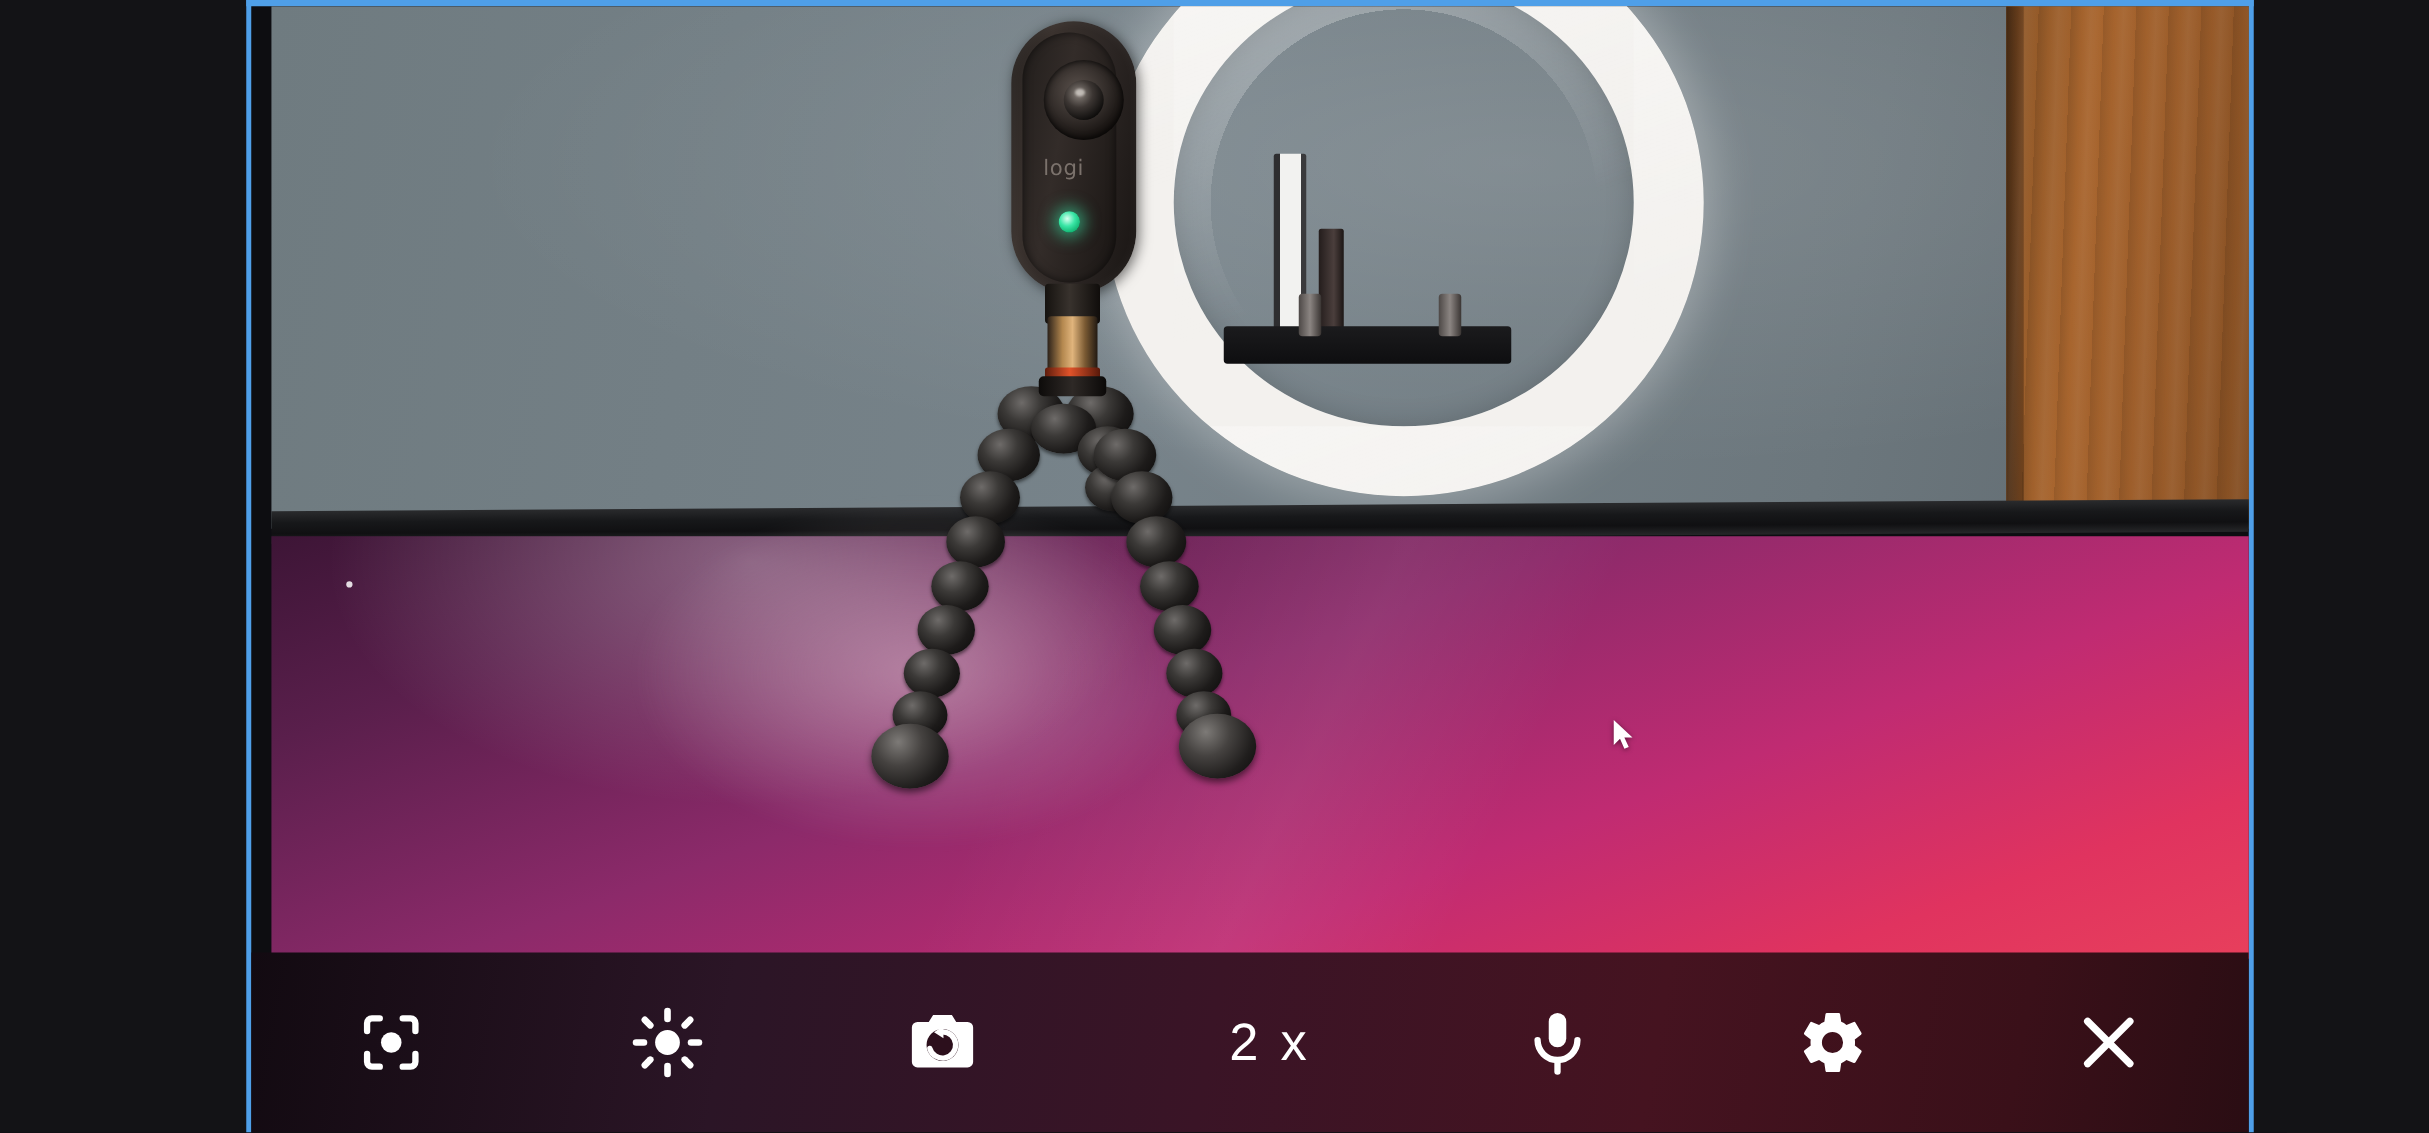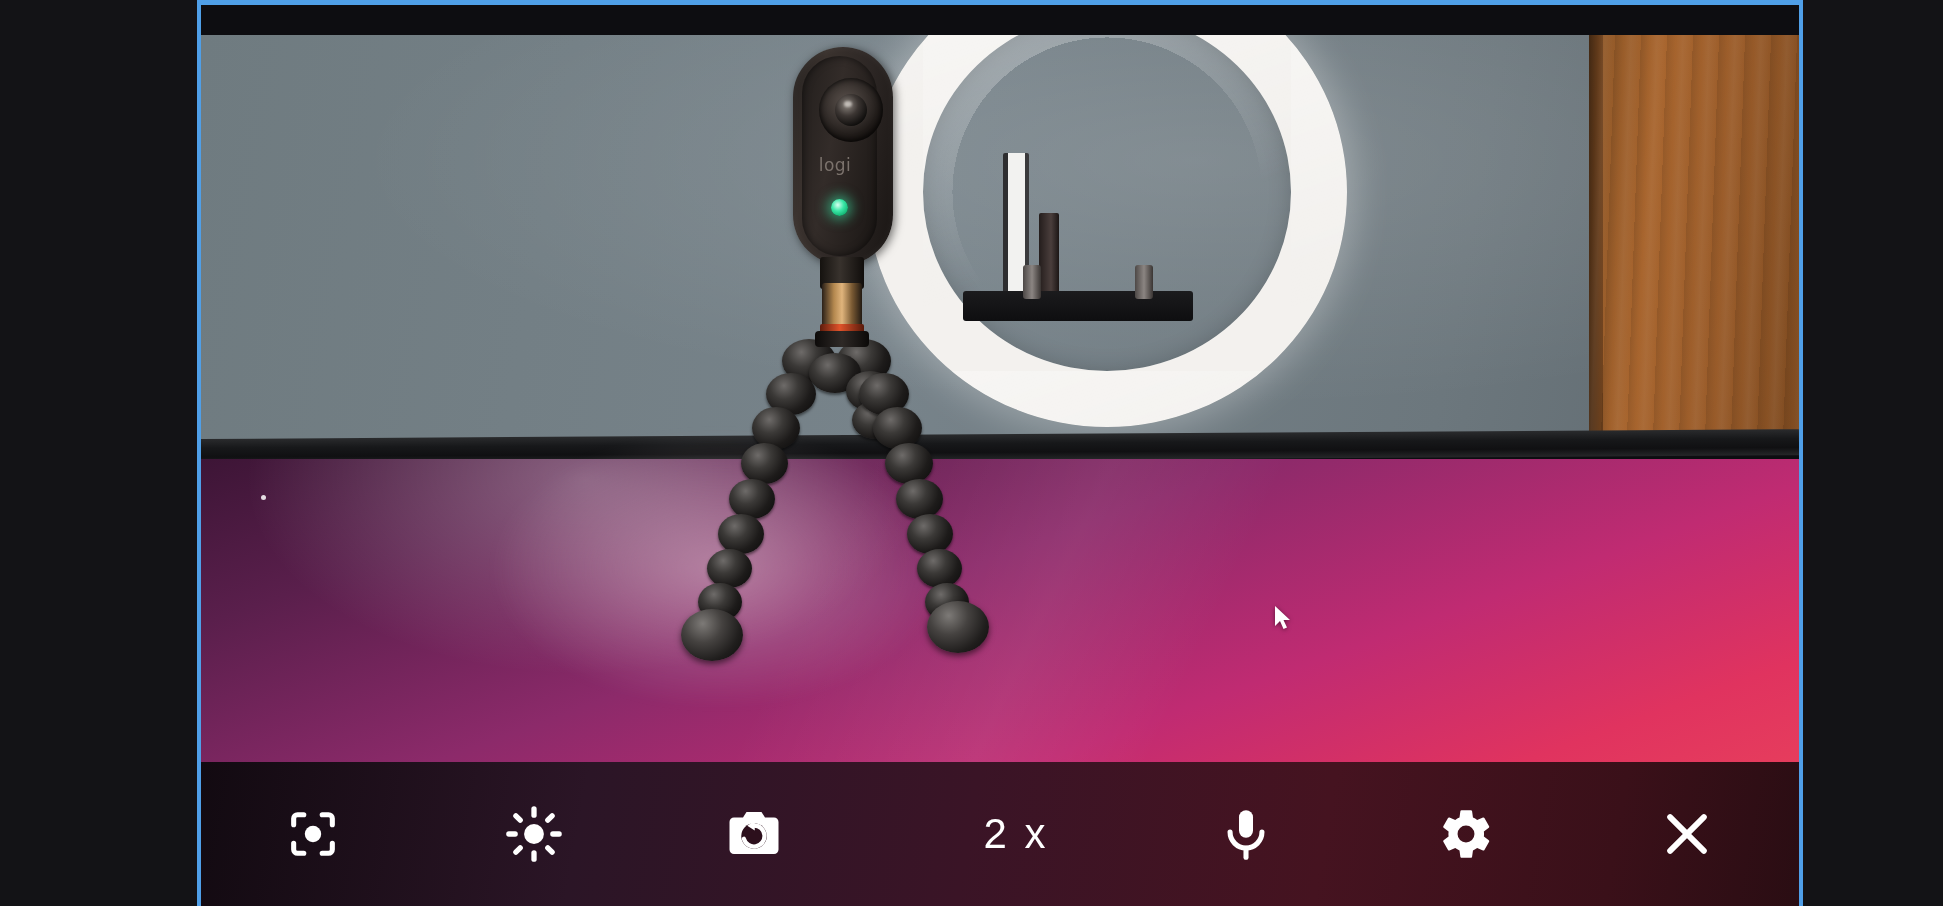--- a/index.html
+++ b/index.html
@@ -24,24 +24,23 @@
     width: 1606px; height: 906px;
     border: 4px solid #4f9fe8;
     border-top-width: 5px;
     border-bottom: none;
     overflow: hidden;
     background: #0d0d11;
   }
 
   .video-stage {
     position: absolute;
-    left: 0; top: 0;
+    left: 16px; top: 0;
     width: 100%; height: 762px;
     overflow: hidden;
-    margin-top: 30px;
   }
 
   
   .wall {
     position: absolute; left: 0; top: 0;
     width: 100%; height: 418px;
     background:
       linear-gradient(100deg, #6f7b80 0%, #77838a 45%, #6c777d 78%, #5f696f 100%);
   }
   .wall::after {

